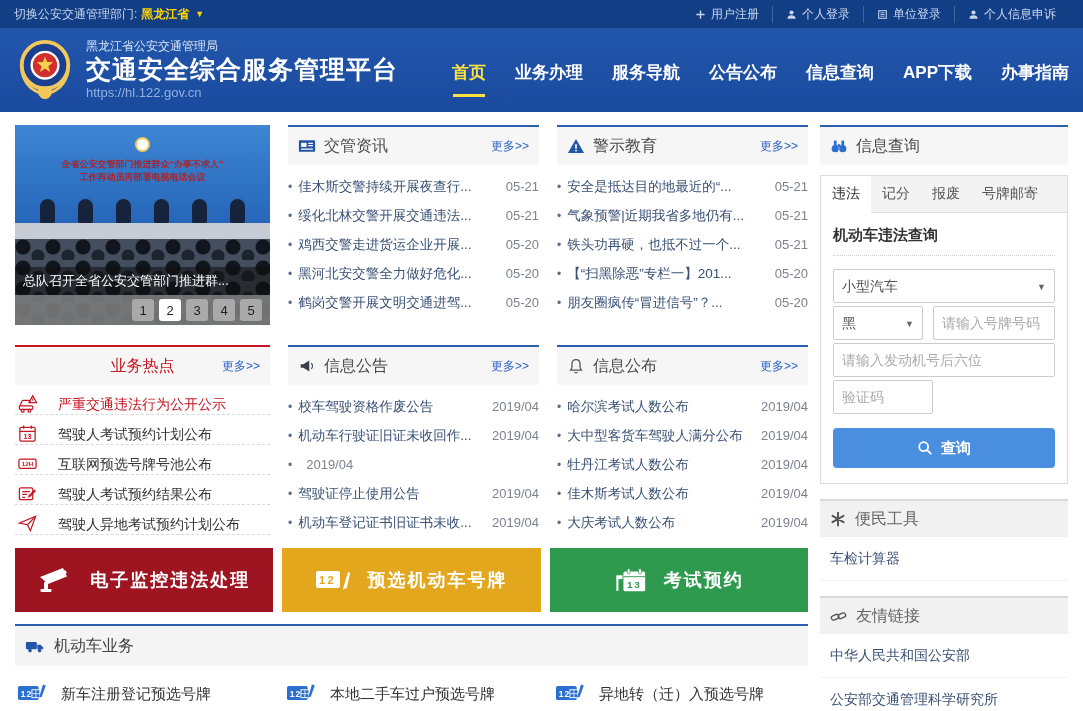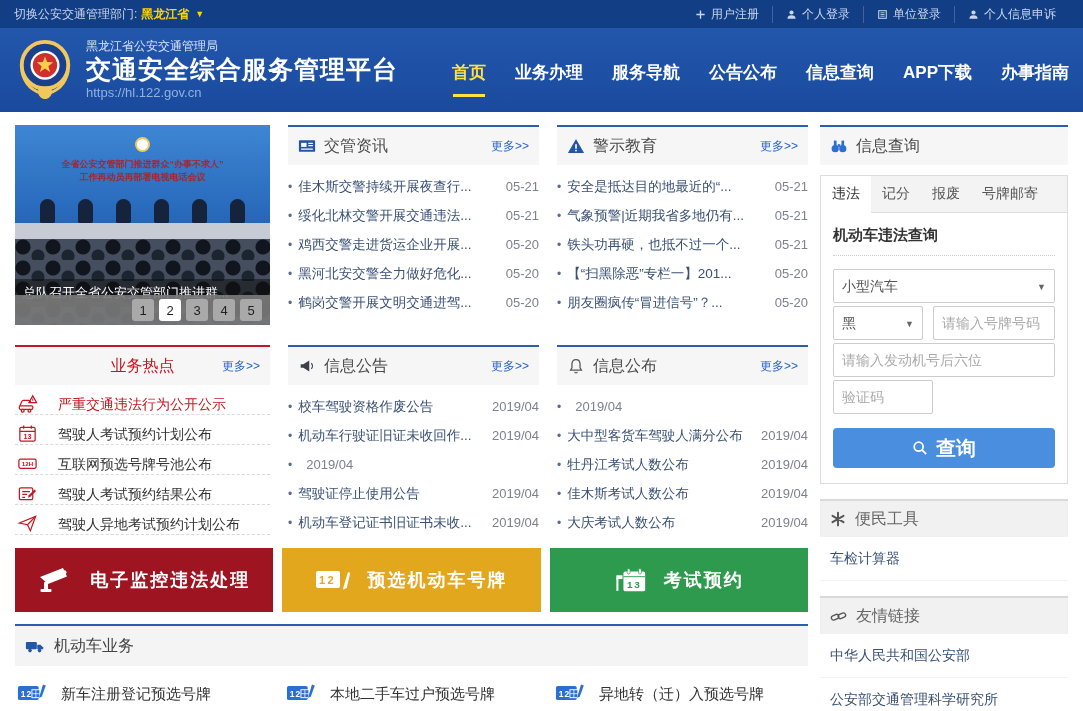--- a/index.html
+++ b/index.html
@@ -75,21 +75,21 @@
     border:2px solid #F2C85C; margin:12px auto 6px; }
   .ph-line1,.ph-line2 { color:#A8252E; font-size:9px; font-weight:bold; line-height:13px; }
   .ph-people { position:absolute; top:68px; left:0; right:0; height:30px;
     display:flex; justify-content:space-around; align-items:flex-end; padding:0 14px; }
   .ph-head { width:15px; height:24px; background:#15233D; border-radius:8px 8px 2px 2px; }
   .ph-table { position:absolute; top:98px; left:0; right:0; height:16px; background:#C7CBD4; }
   .ph-audience { position:absolute; top:114px; left:0; right:0; bottom:0; background-color:#454E5E;
     background-image:radial-gradient(circle at 8px 8px,#10151E 7px,transparent 8px),
       radial-gradient(circle at 23px 17px,#1C2430 6px,transparent 7px);
     background-size:30px 21px; }
-  .caption { position:absolute; bottom:18px; left:0; right:0; height:28px;
+  .caption { position:absolute; bottom:30px; left:0; right:0; height:28px;
     background:rgba(15,15,15,.55); color:#fff; font-size:13px; line-height:28px;
     padding:0 8px; white-space:nowrap; overflow:hidden; }
   .pager { position:absolute; bottom:0; left:0; right:0; height:30px; background:rgba(120,120,120,.92);
     display:flex; align-items:center; justify-content:flex-end; gap:5px; padding:0 8px; }
   .page { width:22px; height:22px; border-radius:3px; background:#A9A9A9; color:#1F1F1F;
     font-size:13px; display:flex; align-items:center; justify-content:center; cursor:pointer; }
   .page.active { background:#fff; }
   
   .qbox { border:1px solid #DDD; margin-top:10px; background:#fff; }
   .tabs { display:flex; background:#F3F3F3; border-bottom:1px solid #DDD; }
@@ -105,21 +105,21 @@
   .sel-wrap::after { content:"▼"; font-size:9px; color:#666; position:absolute; right:9px; top:13px; pointer-events:none; }
   .fgap { margin-bottom:3px; }
   .plate-row { display:flex; gap:10px; }
   .plate-row .sel-wrap { width:90px; flex:none; }
   input { height:34px; border:1px solid #CCC; font-size:14px; padding:0 8px; color:#555;
     border-radius:2px; font-family:inherit; background:#fff; }
   input::placeholder { color:#AAA; }
   .inp-plate { flex:1; min-width:0; }
   .inp-engine { width:100%; }
   .inp-captcha { width:100px; }
-  .query-btn { width:100%; height:40px; background:#4A8EE0; color:#fff; font-size:20px;
+  .query-btn { width:100%; height:40px; background:#4A8EE0; color:#fff; font-size:15px;
     border:none; border-radius:4px; cursor:pointer; display:flex; align-items:center;
     justify-content:center; gap:8px; font-weight:bold; font-family:inherit; margin-top:14px; }
   .side-sec { margin-top:15px; }
   .side-sec-head { background:#F1F1F1; border-top:2px solid #D9D9D9; height:38px;
     display:flex; align-items:center; gap:9px; padding:0 10px; font-size:16px; color:#666; }
   .side-link { padding:13px 10px 12px; font-size:14px; color:#3A5175; cursor:pointer;
     border-bottom:1px solid #F3F3F3; }
   .icon { display:inline-flex; align-items:center; }
 </style>
 </head>
@@ -421,20 +421,21 @@
                 <path d="M10 3c-3 0-4.5 2-4.5 5v4L4 14.5h12L14.5 12V8c0-3-1.5-5-4.5-5z"></path>
                 <path d="M8.5 16.5a1.6 1.6 0 0 0 3 0"></path>
               </svg>
             </span>
           <span class="ptitle">信息公布</span>
           <span class="more">更多&gt;&gt;</span>
         </div>
         <ul class="plist">
           <li>
               <span class="bullet">•</span>
+              <span class="ititle">哈尔滨考试人数公布</span>
               <span class="idate">2019/04</span>
             </li>
           <li>
               <span class="bullet">•</span>
               <span class="ititle">大中型客货车驾驶人满分公布</span>
               <span class="idate">2019/04</span>
             </li>
           <li>
               <span class="bullet">•</span>
               <span class="ititle">牡丹江考试人数公布</span>

